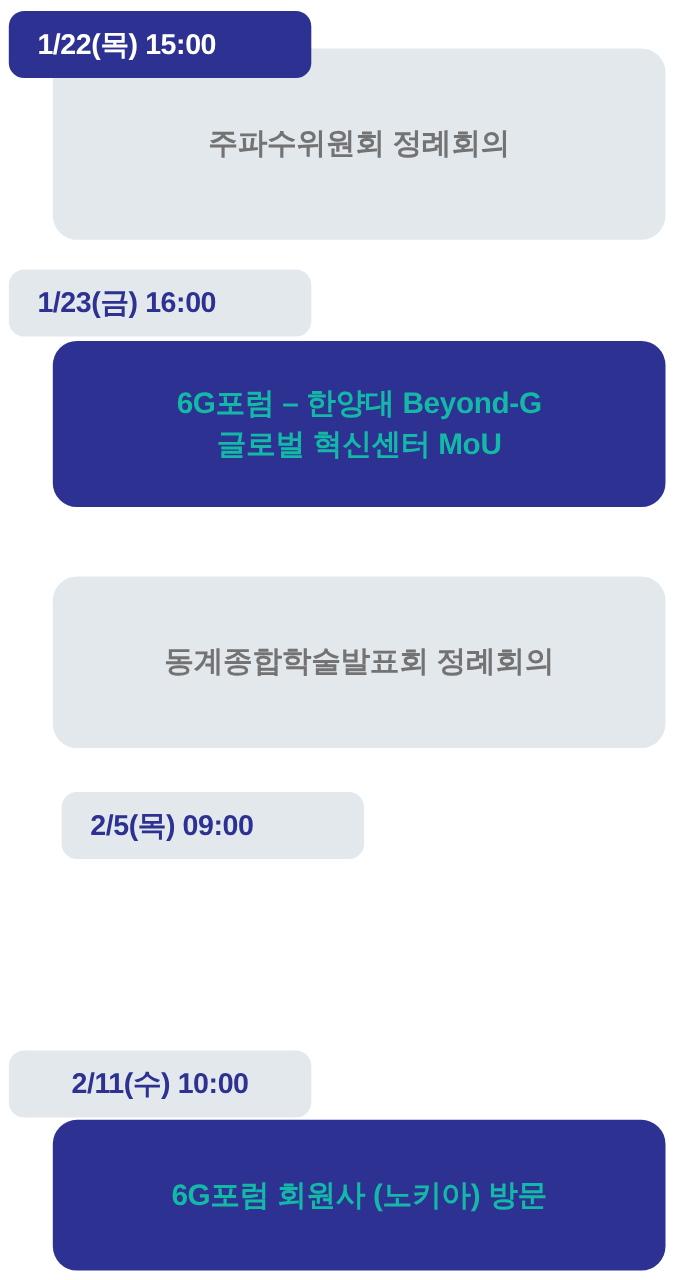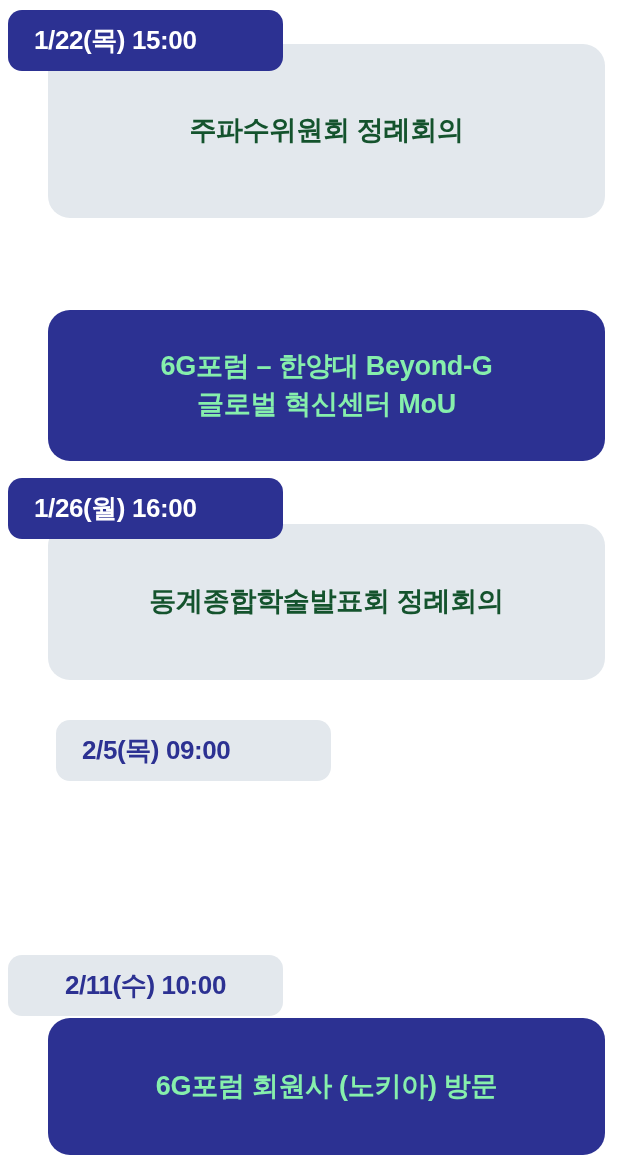--- a/index.html
+++ b/index.html
@@ -54,55 +54,55 @@
     font-size: 26px;
     font-weight: bold;
     letter-spacing: -0.4px;
     white-space: nowrap;
   }
 
   
   .theme-a .date-badge { background: #2C3192; }
   .theme-a .date-badge-label { color: #ffffff; }
   .theme-a .event-card { background: #E3E8ED; }
-  .theme-a .event-title { color: #14532d; }
+  .theme-a .event-title { color: #737373; }
 
   
   .theme-b .date-badge { background: #E3E8ED; }
   .theme-b .date-badge-label { color: #2C3192; }
   .theme-b .event-card { background: #2C3192; }
-  .theme-b .event-title { color: #86efac; }
+  .theme-b .event-title { color: #14b8a6; }
 </style>
 </head>
 <body>
 
 <div id="schedule-list">
 
   <div class="schedule-item theme-a" style="top:0px; height:228px;">
     <div class="event-card" style="top:44px; height:174px;">
       <div class="event-title">주파수위원회 정례회의</div>
     </div>
     <div class="date-badge" style="top:10px;">
       <span class="date-badge-label">1/22(목) 15:00</span>
     </div>
   </div>
 
   <div class="schedule-item theme-b" style="top:245px; height:216px;">
     <div class="event-card" style="top:65px; height:151px;">
       <div class="event-title">6G포럼 – 한양대 Beyond-G
 글로벌 혁신센터 MoU</div>
     </div>
+    <div class="date-badge" style="top:0px;">
+      <span class="date-badge-label">1/23(금) 16:00</span>
+    </div>
   </div>
 
   <div class="schedule-item theme-a" style="top:478px; height:202px;">
     <div class="event-card" style="top:46px; height:156px;">
       <div class="event-title">동계종합학술발표회 정례회의</div>
-    </div>
-    <div class="date-badge" style="top:0px;">
-      <span class="date-badge-label">1/26(월) 16:00</span>
     </div>
   </div>
 
   <div class="schedule-item theme-b" style="top:720px; height:197px;">
     <div class="date-badge" style="top:0px;margin-left:48px;">
       <span class="date-badge-label">2/5(목) 09:00</span>
     </div>
   </div>
 
   <div class="schedule-item theme-b" style="top:955px; height:200px;">

